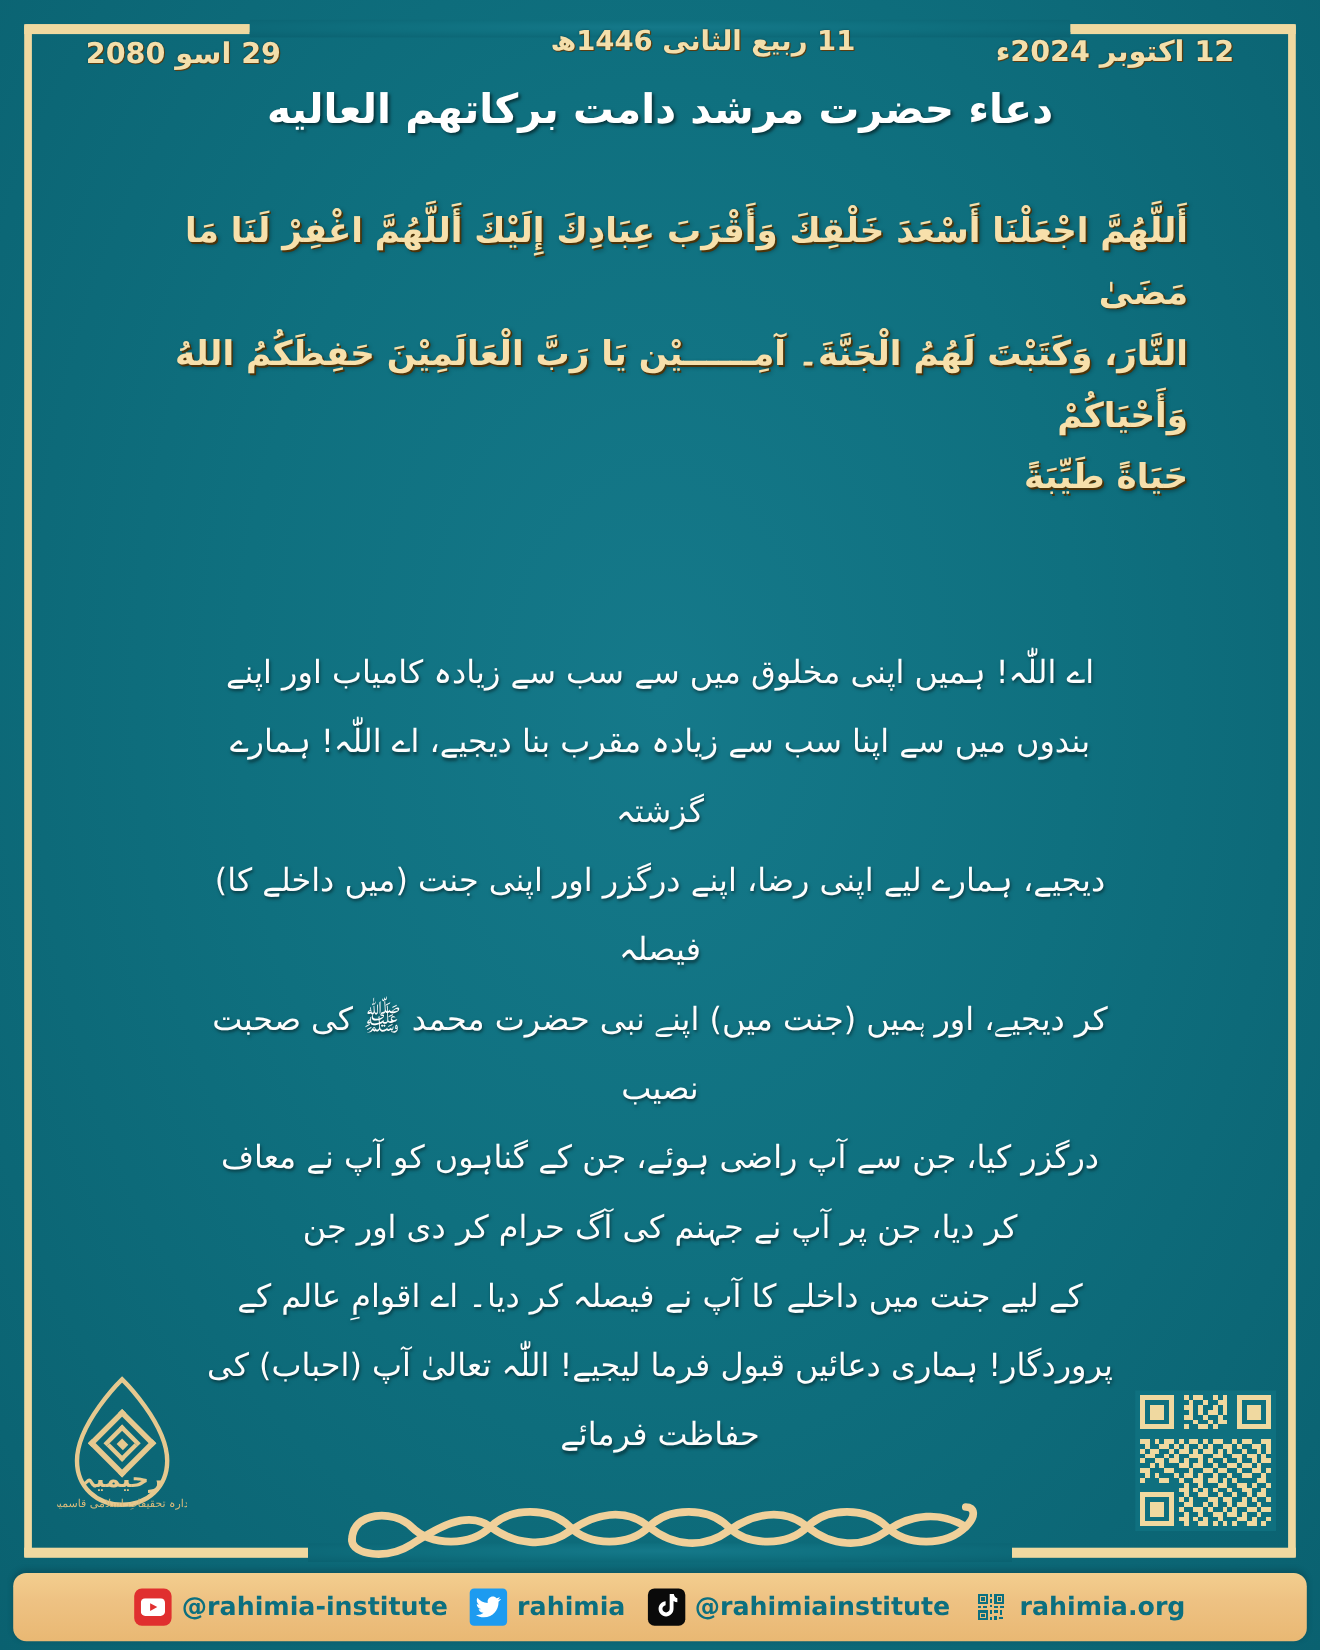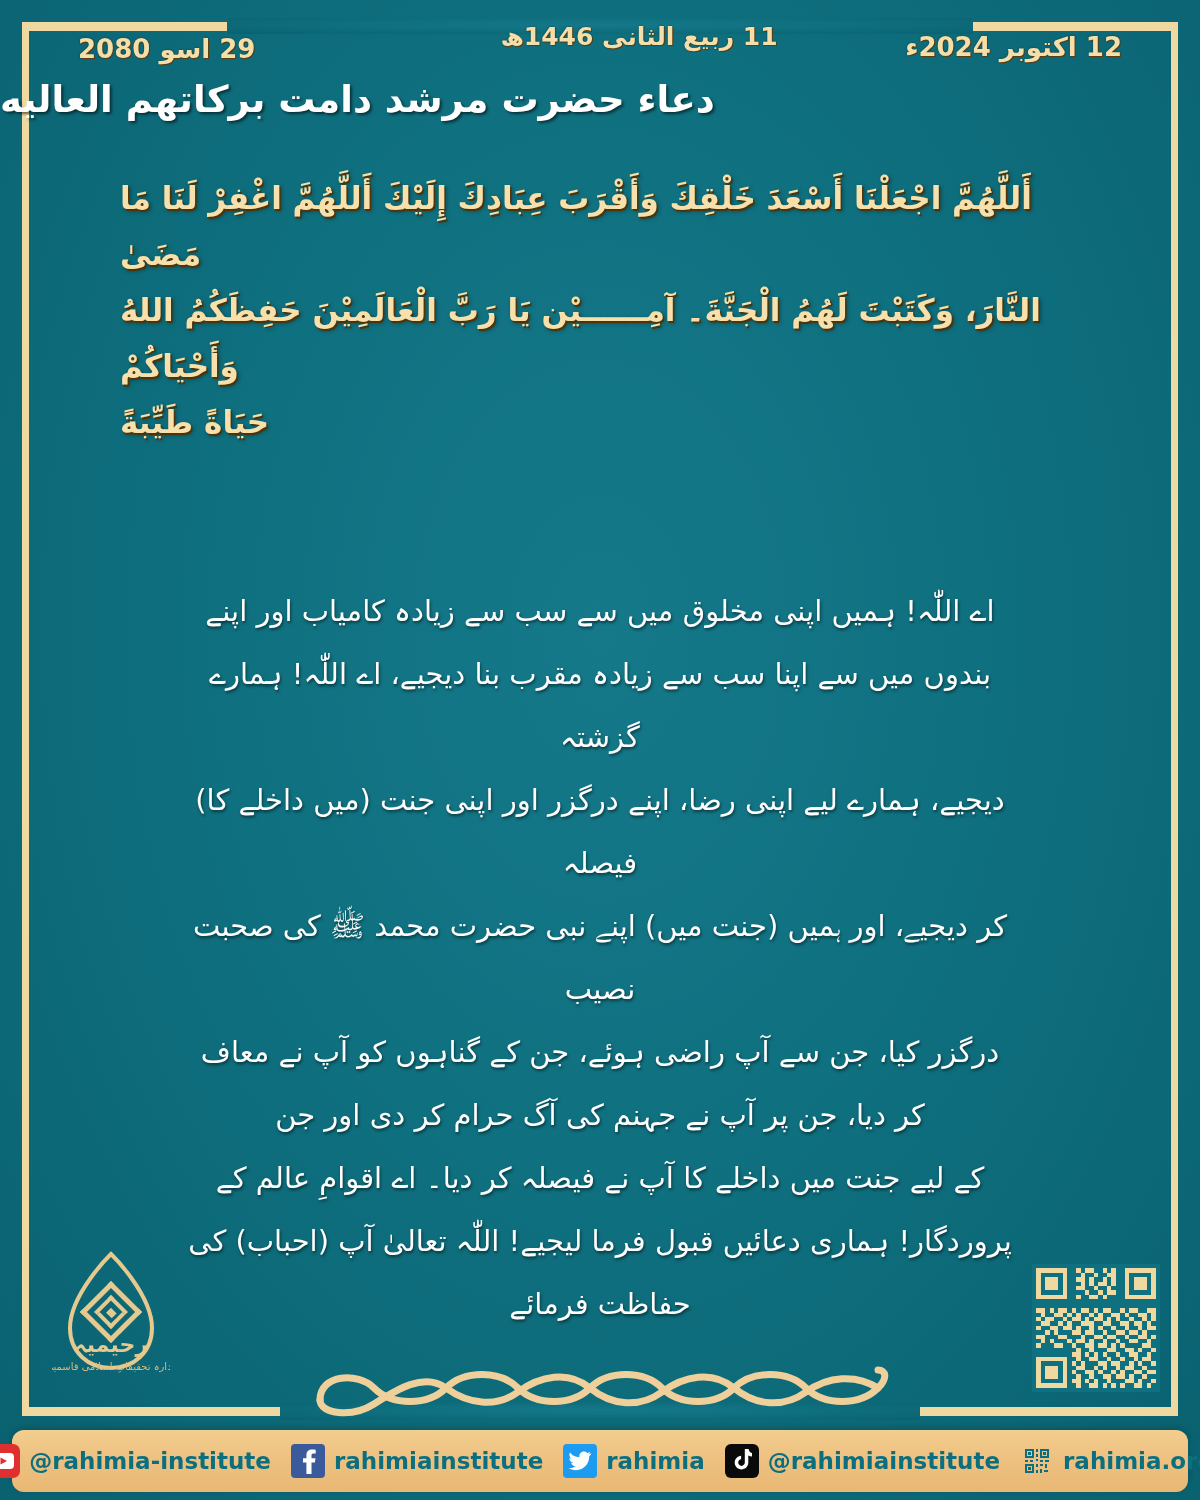--- a/index.html
+++ b/index.html
@@ -59,35 +59,35 @@
     white-space:nowrap;
   }
   .date-bikrami { left:78px;  top:34px; }
   .date-greg    { right:78px; top:32px; }
   .date-hijri   { left:50%; transform:translateX(-50%); top:22px; font-size:25px;margin-left:39px; }
 
   
   .title {
     position:absolute;
     top:78px; left:0; right:0;
-    text-align:left;
+    text-align:center;
     color:#ffffff;
     font-size:37px;
     font-weight:bold;
     direction:rtl;
     letter-spacing:0.5px;
     text-shadow: 2px 2px 3px rgba(0,0,0,.55);
   }
 
   
   .arabic-block {
     position:absolute;
-    top:170px; left:120px; right:120px;
+    top:182px; left:120px; right:120px;
     direction:rtl;
-    text-align:left;
+    text-align:right;
     color:#f6dda4;
   }
   .arabic-line {
     font-family:"DejaVu Sans", sans-serif;
     font-size:31px;
     font-weight:bold;
     line-height:56px;
     color:#f7e0ab;
     text-shadow: 1.5px 1.5px 0 #4d3409, 2px 2px 4px rgba(0,0,0,.4);
     white-space:normal;
@@ -434,29 +434,20 @@
     <div class="social">
       <span class="ic yt">
         <svg width="22" height="16" viewBox="0 0 22 16">
           <rect x="0" y="0" width="22" height="16" rx="4" fill="#ffffff"></rect>
           <polygon points="8.5,4.5 15,8 8.5,11.5" fill="#e02f2f"></polygon>
         </svg>
       </span>
       <span class="handle">@rahimia-institute</span>
     </div>
 
-    <div class="social">
-      <span class="ic fb">
-        <svg width="20" height="26" viewBox="0 0 20 26">
-          <path d="M13.5 26V14.6h3.4l.6-4.3h-4V7.6c0-1.2.3-2 2-2h2.2V1.8C17 1.7 15.6 1.5 14 1.5
-                   c-3.3 0-5.6 2-5.6 5.7v3.1H5v4.3h3.4V26z" fill="#ffffff"></path>
-        </svg>
-      </span>
-      <span class="handle">rahimiainstitute</span>
-    </div>
 
     <div class="social">
       <span class="ic tw">
         <svg width="24" height="20" viewBox="0 0 24 20">
           <path d="M23 2.6c-.8.4-1.7.6-2.6.8 1-.6 1.7-1.5 2-2.6-.9.5-1.9.9-3 1.1
                    C18.6 1 17.4.4 16 .4c-2.6 0-4.7 2.1-4.7 4.7 0 .4 0 .8.1 1.1C7.5 6 4.2 4.2 2 1.4
                    c-.4.7-.6 1.5-.6 2.4 0 1.6.8 3 2.1 3.9-.8 0-1.5-.2-2.1-.6v.1c0 2.3 1.6 4.2 3.8 4.6
                    -.4.1-.8.2-1.2.2-.3 0-.6 0-.9-.1.6 1.9 2.3 3.2 4.4 3.3-1.6 1.3-3.6 2-5.8 2
                    -.4 0-.8 0-1.1-.1 2.1 1.3 4.6 2.1 7.2 2.1 8.7 0 13.4-7.2 13.4-13.4v-.6c.9-.7 1.7-1.5 2.3-2.5z" fill="#ffffff"></path>
         </svg>

